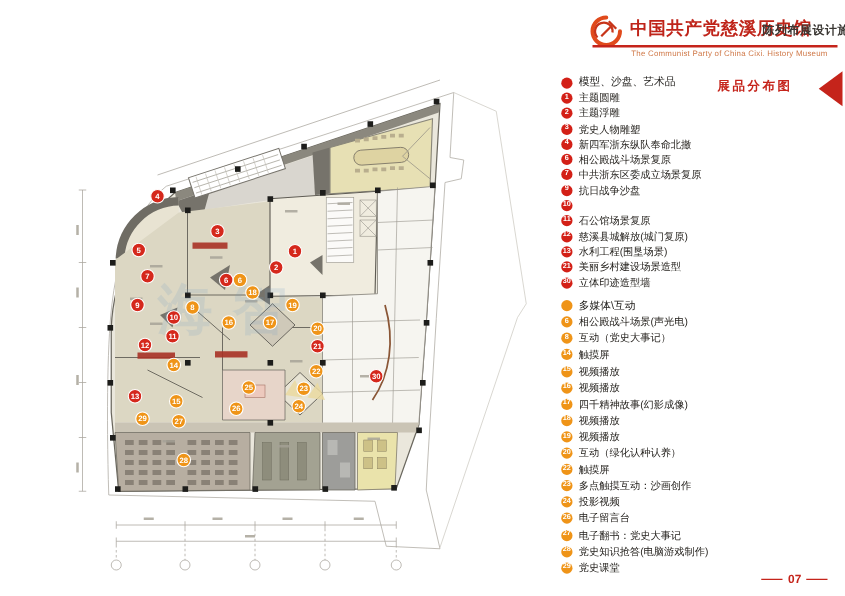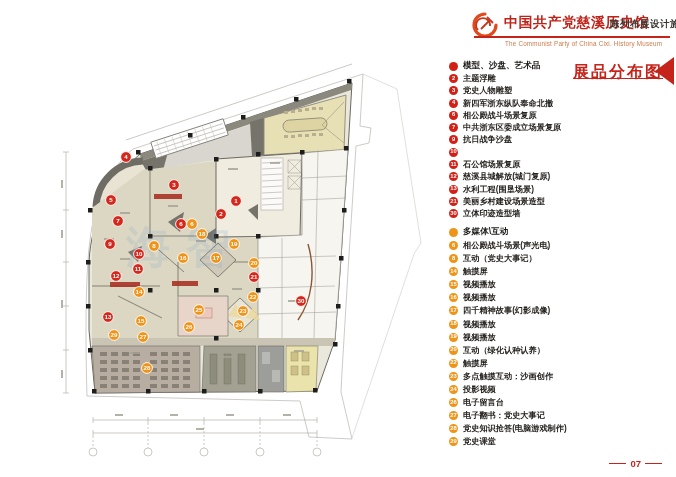--- a/index.html
+++ b/index.html
@@ -12,33 +12,33 @@
   .title-cn{position:absolute;left:34px;top:6px;font-size:14px;font-weight:bold;
             color:var(--title-color,#bf241a);letter-spacing:.5px;white-space:nowrap;}
   .subtitle-cn{position:absolute;left:140px;top:10px;font-size:9.5px;font-weight:bold;
             color:var(--subtitle-color,#3a3733);letter-spacing:.5px;white-space:nowrap;}
   .header-rule{position:absolute;left:4px;top:28px;width:196px;height:1.5px;
             background:var(--accent,#c5241b);}
   .title-en{position:absolute;left:35px;top:32px;font-size:6.3px;
             color:var(--english-color,#d07a4a);letter-spacing:.2px;white-space:nowrap;}
   
   .legend-title-wrap{position:absolute;left:560px;top:56px;width:116px;height:34px;}
-  .legend-title{position:absolute;right:13px;top:6px;font-size:16px;font-weight:bold;
-            color:var(--accent,#c5241b);letter-spacing:2px;white-space:nowrap;text-decoration:underline;}
+  .legend-title{position:absolute;right:42px;top:6px;font-size:10px;font-weight:bold;
+            color:var(--accent,#c5241b);letter-spacing:2px;white-space:nowrap;}
   .legend-arrow{position:absolute;right:2px;top:1px;width:0;height:0;
             border-top:14px solid transparent;border-bottom:14px solid transparent;
             border-right:19px solid var(--accent,#c5241b);}
   .legend{position:absolute;left:449px;top:60px;width:225px;}
   .legend-row{display:flex;align-items:center;gap:5px;height:12.3px;}
   .legend-row.media{height:13.1px;}
   .legend-gap{height:6px;}
   .badge{width:9px;height:9px;min-width:9px;border-radius:50%;display:flex;
          align-items:center;justify-content:center;color:#fff;font-size:5.8px;
          font-weight:bold;line-height:1;}
-  .legend-label{font-size:8.2px;color:#26231f;font-weight:bold;white-space:nowrap;}
+  .legend-label{font-size:8.2px;color:#26231f;font-weight:normal;white-space:nowrap;}
   .legend-row.section-header .legend-label{font-size:8.6px;color:#1c1a17;}
   
   #plan{position:absolute;left:0;top:0;}
   
   .page-num{position:absolute;right:14px;bottom:8px;display:flex;align-items:center;
             gap:4px;color:var(--accent,#c5241b);font-weight:bold;font-size:9.5px;}
   .page-num .dash{width:17px;height:1.6px;background:var(--accent,#c5241b);}
 </style>
 </head>
 <body>
@@ -400,20 +400,24 @@
   <div class="legend-title">展品分布图</div>
   <div class="legend-arrow"></div>
 </div>
 
 <div class="legend">
     <div class="legend-row section-header">
       <span class="badge" style="background: rgb(211, 32, 23);"></span>
       <span class="legend-label">模型、沙盘、艺术品</span>
     </div>
     <div class="legend-row">
+      <span class="badge" style="background: rgb(211, 32, 23);">1</span>
+      <span class="legend-label">主题圆雕</span>
+    </div>
+    <div class="legend-row">
       <span class="badge" style="background: rgb(211, 32, 23);">2</span>
       <span class="legend-label">主题浮雕</span>
     </div>
     <div class="legend-row">
       <span class="badge" style="background: rgb(211, 32, 23);">3</span>
       <span class="legend-label">党史人物雕塑</span>
     </div>
     <div class="legend-row">
       <span class="badge" style="background: rgb(211, 32, 23);">4</span>
       <span class="legend-label">新四军浙东纵队奉命北撤</span>

